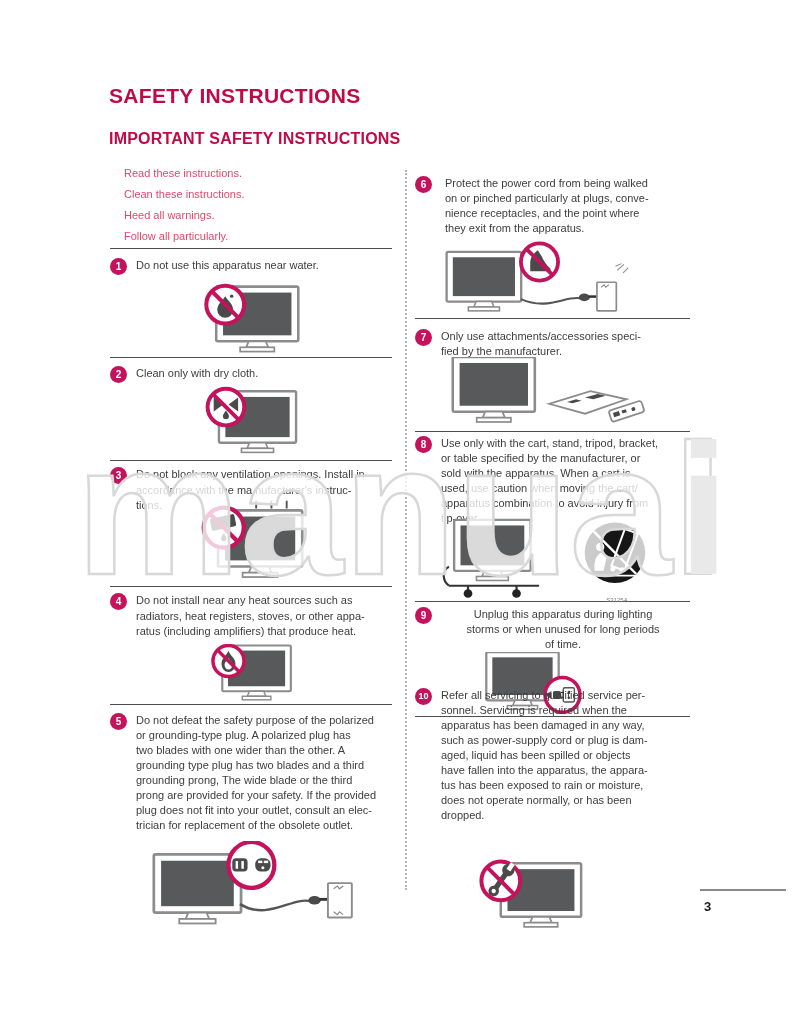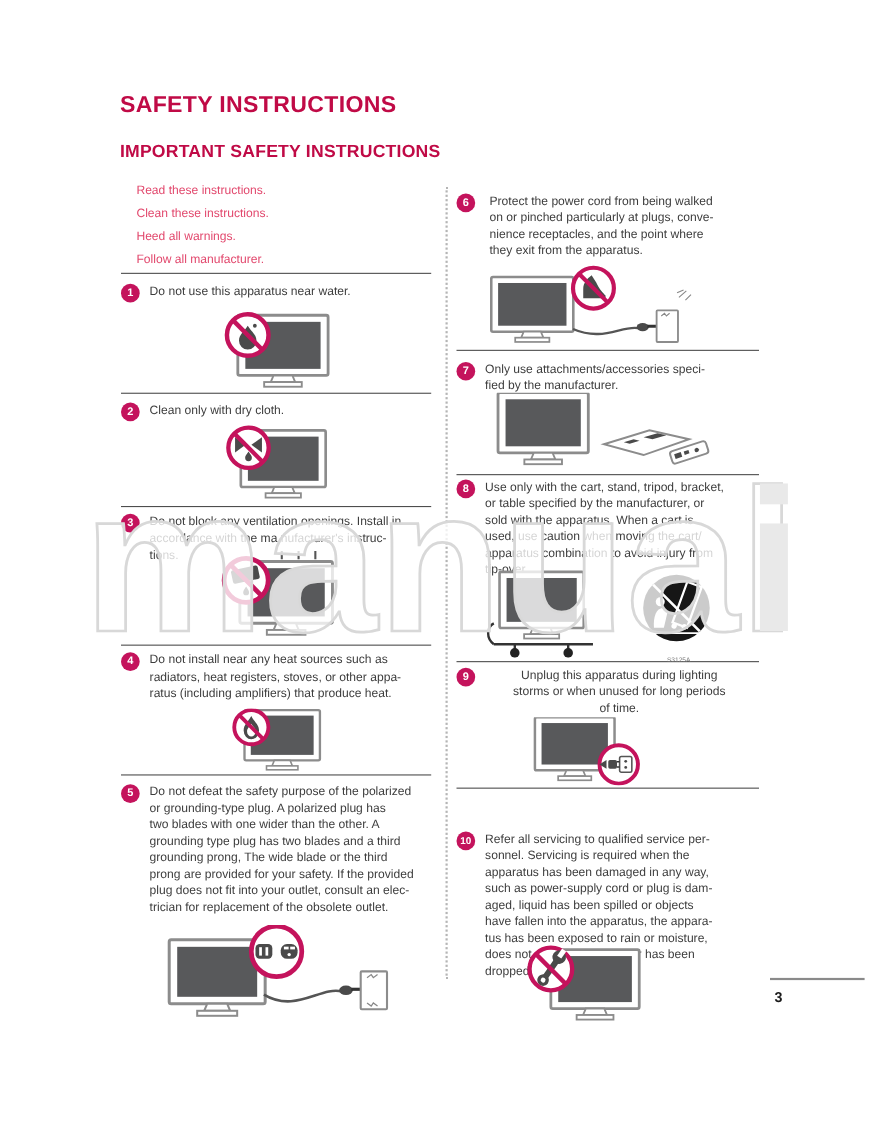--- a/index.html
+++ b/index.html
@@ -46,21 +46,21 @@
 
 <div class="page">
 
   <div class="title">SAFETY INSTRUCTIONS</div>
   <div class="subtitle">IMPORTANT SAFETY INSTRUCTIONS</div>
 
   <div class="intro">
     <div class="intro-line">Read these instructions.</div>
     <div class="intro-line">Clean these instructions.</div>
     <div class="intro-line">Heed all warnings.</div>
-    <div class="intro-line">Follow all manufacturer.</div>
+    <div class="intro-line">Follow all particularly.</div>
   </div>
 
   <div class="vdivider"></div>
 
   <div class="hsep" style="left:110px;top:248px;width:282px;"></div>
   <div class="hsep" style="left:110px;top:357px;width:282px;"></div>
   <div class="hsep" style="left:110px;top:460px;width:282px;"></div>
   <div class="hsep" style="left:110px;top:586px;width:282px;"></div>
   <div class="hsep" style="left:110px;top:704px;width:282px;"></div>
 
@@ -340,21 +340,21 @@
           <circle class="glyph" cx="8" cy="3.5" r="1.6"></circle>
           <rect class="glyph" x="-12" y="-5" width="10" height="10" rx="2"></rect>
           <line x1="-2" y1="-3" x2="1" y2="-3" stroke="#333" stroke-width="1.6"></line>
           <line x1="-2" y1="3" x2="1" y2="3" stroke="#333" stroke-width="1.6"></line>
           <path class="glyph" d="M-22 0 L-14 -5 L-14 5 Z"></path>
         </g>
       </g>
     </svg>
   </div>
 
-  <div class="item" style="left:415px;top:756px;width:270px;">
+  <div class="item" style="left:415px;top:688px;width:270px;">
     <div class="badge" style="font-size:9px;">10</div>
     <div class="item-text" style="line-height:15px;">Refer all servicing to qualified service per-
 sonnel. Servicing is required when the
 apparatus has been damaged in any way,
 such as power-supply cord or plug is dam-
 aged, liquid has been spilled or objects
 have fallen into the apparatus, the appara-
 tus has been exposed to rain or moisture,
 does not operate normally, or has been
 dropped.</div>

